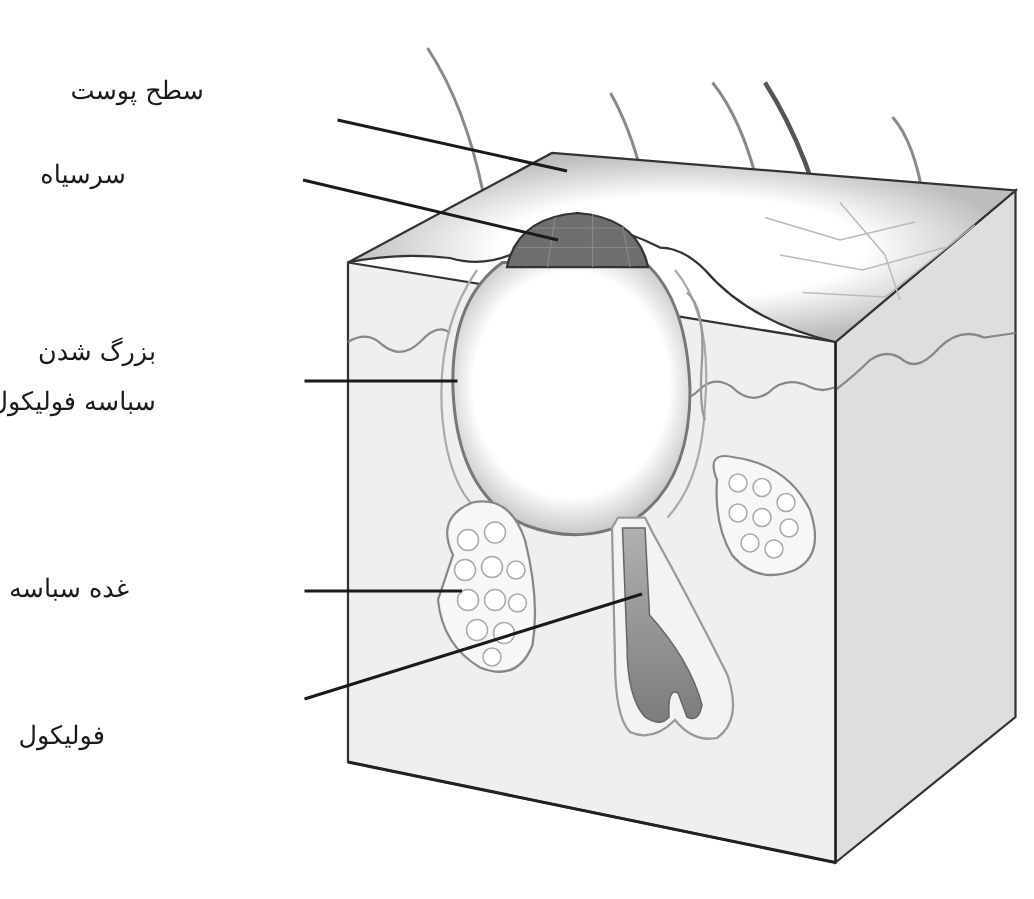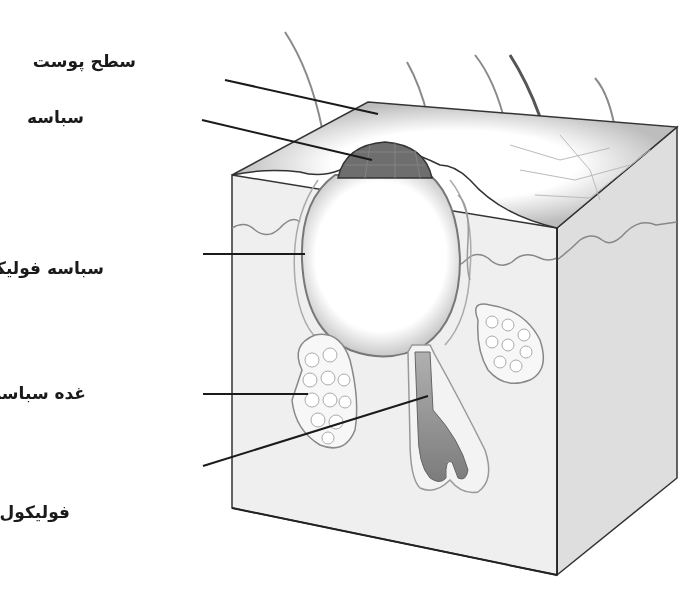--- a/index.html
+++ b/index.html
@@ -1,17 +1,17 @@
 <!DOCTYPE html>
 <html><head>
   <meta charset="utf-8">
   <style>
     html, body { margin: 0; padding: 0; background: #ffffff; }
     body { width: 689px; height: 599px; position: relative; overflow: hidden; font-family: "DejaVu Sans", sans-serif; }
-    #diagram { position: absolute; left: 0; top: 0; width: 583px; height: 599px; font-weight: bold; }
+    #diagram { position: absolute; left: 0; top: 0; width: 583px; height: 599px; }
     .label {
       position: absolute;
       direction: rtl;
       text-align: right;
       font-family: "DejaVu Sans", sans-serif;
       font-size: 17px;
       color: #1a1a1a;
       line-height: 26px;
       white-space: nowrap;
     }
@@ -117,17 +117,18 @@
       <line x1="203" y1="254" x2="305" y2="254"></line>
       <line x1="203" y1="394" x2="308" y2="394"></line>
       <line x1="203" y1="466" x2="428" y2="396"></line>
     </g>
 
     <line x1="232" y1="508" x2="557" y2="575" stroke="#222" stroke-width="2"></line>
     <line x1="557" y1="228" x2="557" y2="575" stroke="#222" stroke-width="1.5"></line>
   </svg>
 
   <div class="label" style="right:447px; top:48px;">سطح پوست</div>
-  <div class="label" style="right:499px; top:104px;">سباسه</div>
+  <div class="label" style="right:499px; top:104px;">سرسیاه</div>
+  <div class="label" style="right:479px; top:222px;">بزرگ شدن</div>
   <div class="label" style="right:479px; top:255px;">سباسه فولیکول</div>
   <div class="label" style="right:497px; top:380px;margin-left:20px;">غده سباسه</div>
-  <div class="label" style="right:513px; top:499px;margin-left:17px;">فولیکول</div>
+  <div class="label" style="right:513px; top:478px;margin-left:17px;">فولیکول</div>
 </div>
 
 </body></html>

